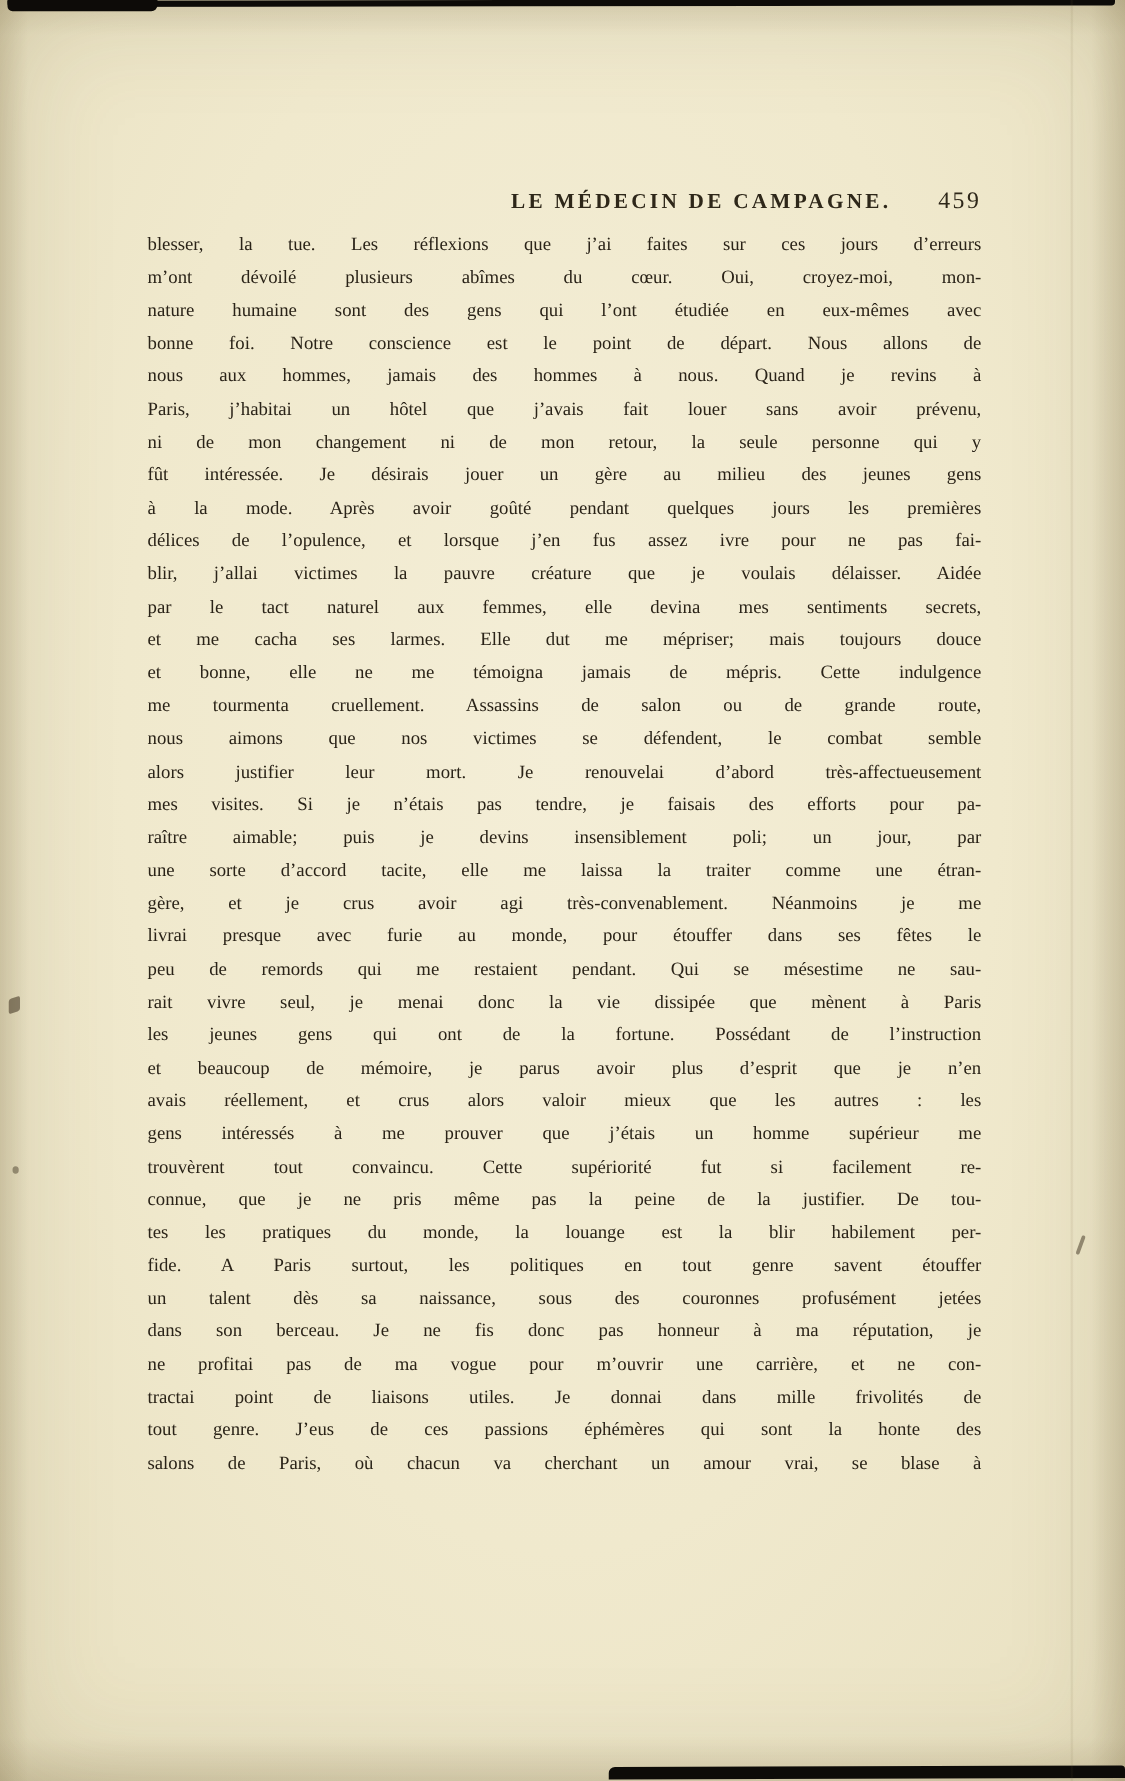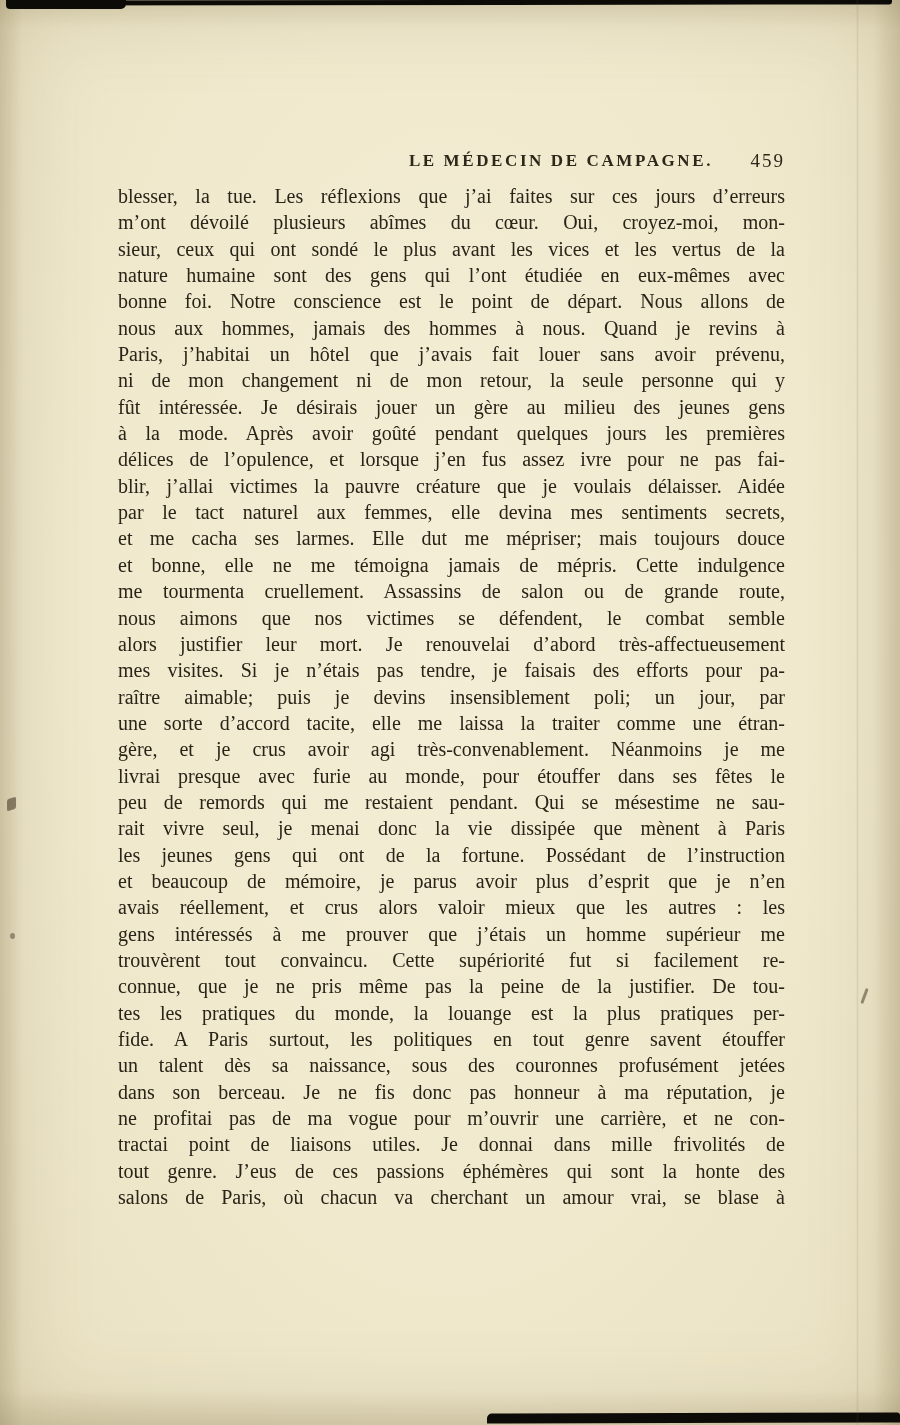--- a/index.html
+++ b/index.html
@@ -84,21 +84,21 @@
     letter-spacing: 2px;
     color: #2e2719;
   }
   
   .body-text {
     position: absolute;
     top: 183px; left: 118px;
     width: 667px;
   }
   .text-line {
-    font-size: 20px;
+    font-size: 15px;
     line-height: 26.35px;
     text-align: justify;
     text-align-last: justify;
     word-spacing: 0.5px;
     color: #2a2318;
   }
 </style>
 </head>
 <body>
 
@@ -113,21 +113,20 @@
   <div class="crease-right"></div>
 
   <div class="header">
     <span class="running-title">LE MÉDECIN DE CAMPAGNE.</span>
     <span class="folio">459</span>
   </div>
 
   <div class="body-text">
       <div class="text-line">blesser, la tue. Les réflexions que j’ai faites sur ces jours d’erreurs</div>
       <div class="text-line">m’ont dévoilé plusieurs abîmes du cœur. Oui, croyez-moi, mon-</div>
-      <div class="text-line">sieur, ceux qui ont sondé le plus avant les vices et les vertus de la</div>
       <div class="text-line">nature humaine sont des gens qui l’ont étudiée en eux-mêmes avec</div>
       <div class="text-line">bonne foi. Notre conscience est le point de départ. Nous allons de</div>
       <div class="text-line">nous aux hommes, jamais des hommes à nous. Quand je revins à</div>
       <div class="text-line">Paris, j’habitai un hôtel que j’avais fait louer sans avoir prévenu,</div>
       <div class="text-line">ni de mon changement ni de mon retour, la seule personne qui y</div>
       <div class="text-line">fût intéressée. Je désirais jouer un gère au milieu des jeunes gens</div>
       <div class="text-line">à la mode. Après avoir goûté pendant quelques jours les premières</div>
       <div class="text-line">délices de l’opulence, et lorsque j’en fus assez ivre pour ne pas fai-</div>
       <div class="text-line">blir, j’allai victimes la pauvre créature que je voulais délaisser. Aidée</div>
       <div class="text-line">par le tact naturel aux femmes, elle devina mes sentiments secrets,</div>
@@ -142,21 +141,21 @@
       <div class="text-line">gère, et je crus avoir agi très-convenablement. Néanmoins je me</div>
       <div class="text-line">livrai presque avec furie au monde, pour étouffer dans ses fêtes le</div>
       <div class="text-line">peu de remords qui me restaient pendant. Qui se mésestime ne sau-</div>
       <div class="text-line">rait vivre seul, je menai donc la vie dissipée que mènent à Paris</div>
       <div class="text-line">les jeunes gens qui ont de la fortune. Possédant de l’instruction</div>
       <div class="text-line">et beaucoup de mémoire, je parus avoir plus d’esprit que je n’en</div>
       <div class="text-line">avais réellement, et crus alors valoir mieux que les autres : les</div>
       <div class="text-line">gens intéressés à me prouver que j’étais un homme supérieur me</div>
       <div class="text-line">trouvèrent tout convaincu. Cette supériorité fut si facilement re-</div>
       <div class="text-line">connue, que je ne pris même pas la peine de la justifier. De tou-</div>
-      <div class="text-line">tes les pratiques du monde, la louange est la plus pratiques per-</div>
+      <div class="text-line">tes les pratiques du monde, la louange est la blir habilement per-</div>
       <div class="text-line">fide. A Paris surtout, les politiques en tout genre savent étouffer</div>
       <div class="text-line">un talent dès sa naissance, sous des couronnes profusément jetées</div>
       <div class="text-line">dans son berceau. Je ne fis donc pas honneur à ma réputation, je</div>
       <div class="text-line">ne profitai pas de ma vogue pour m’ouvrir une carrière, et ne con-</div>
       <div class="text-line">tractai point de liaisons utiles. Je donnai dans mille frivolités de</div>
       <div class="text-line">tout genre. J’eus de ces passions éphémères qui sont la honte des</div>
       <div class="text-line">salons de Paris, où chacun va cherchant un amour vrai, se blase à</div>
     </div>
 
 </div>

